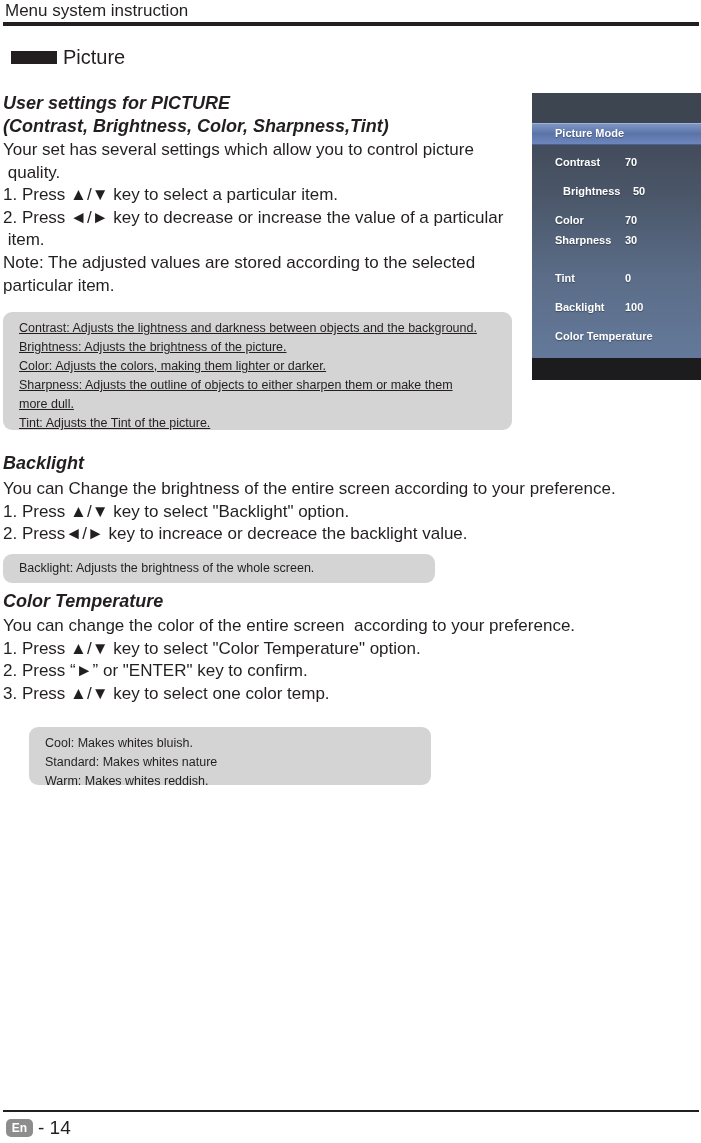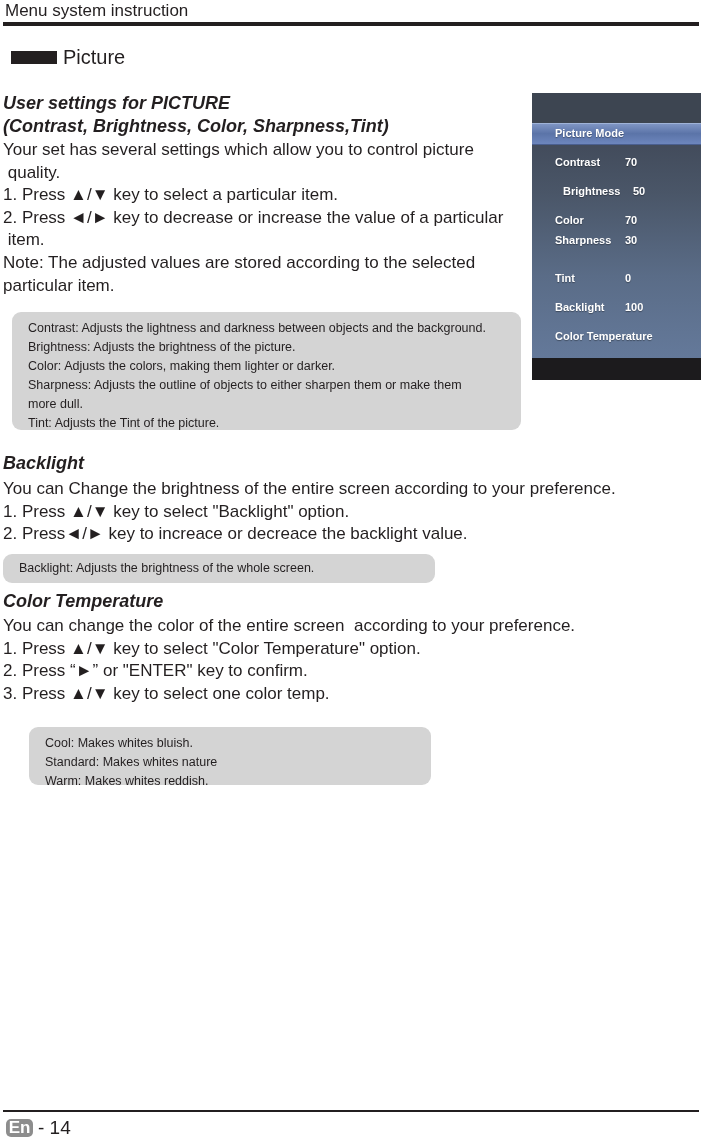--- a/index.html
+++ b/index.html
@@ -93,21 +93,21 @@
     position: absolute;
     background: #d4d4d4;
     border-radius: 9px;
     box-sizing: border-box;
     padding: 7px 12px 8px 16px;
     font-size: 12.5px;
     line-height: 19px;
     color: #231f20;
     white-space: pre;
   }
-  #note-picture   { left: 12px;  top: 312px; width: 509px; height: 118px; }
+  #note-picture   { left: 3px;  top: 312px; width: 509px; height: 118px; text-decoration: underline; }
   #note-backlight { left: 3px;  top: 554px; width: 432px; height: 29px;
                     padding-top: 5px; }
   #note-colortemp { left: 3px;  top: 727px; width: 402px; height: 58px;
                     padding-top: 7px; margin-left: 26px; }
 
   
   .osd {
     position: absolute;
     left: 532px;
     top: 93px;
@@ -176,21 +176,21 @@
   }
   .footer-badge {
     position: absolute;
     left: 6px;
     top: 1119px;
     width: 27px;
     height: 18px;
     background: #8d8d8d;
     border-radius: 5px;
     color: #ffffff;
-    font-size: 17px;
+    font-size: 12px;
     font-weight: bold;
     line-height: 18px;
     text-align: center;
   }
   .footer-page {
     position: absolute;
     left: 38px;
     top: 1117px;
     font-size: 19px;
     line-height: 22px;

